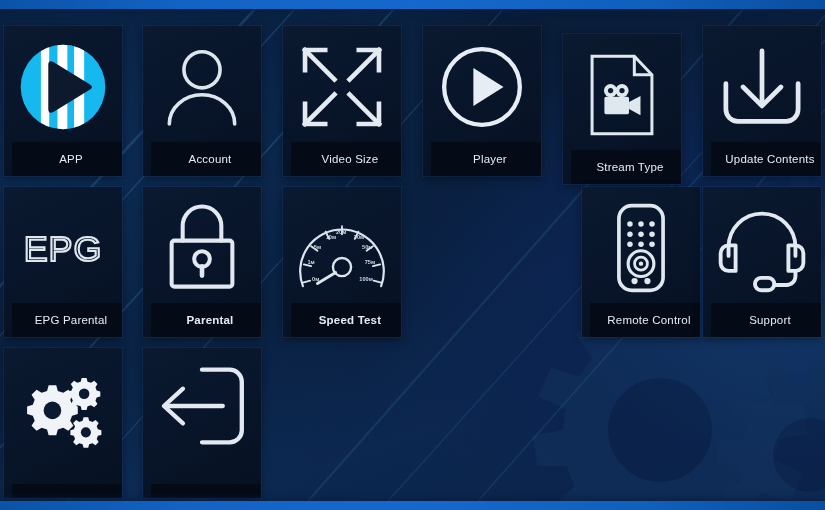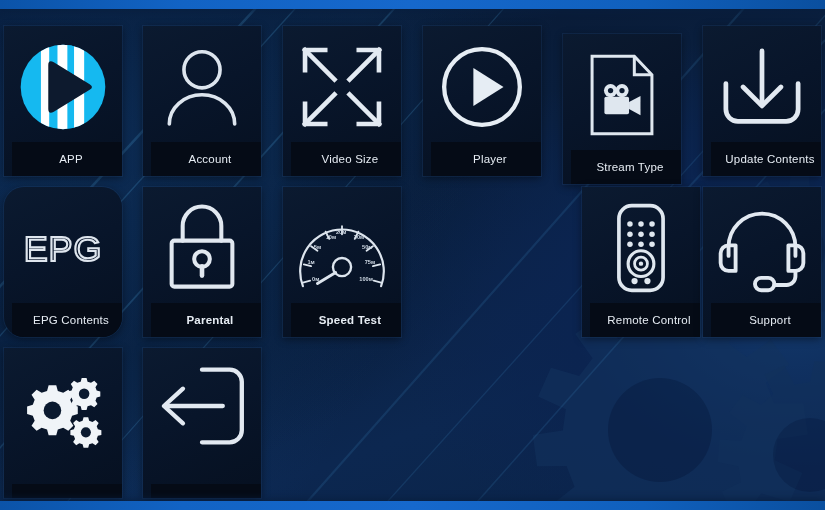--- a/index.html
+++ b/index.html
@@ -223,28 +223,28 @@
           <path d="M50,4 L50,66"></path>
           <path d="M28,46 L50,68 L72,46"></path>
           <path d="M8,42 L8,72 a14,14 0 0 0 14,14 L78,86 a14,14 0 0 0 14,-14 L92,42"></path>
         </svg>
       </div>
       <div class="bar">
         <span>Update Contents</span>
       </div>
     </div>
 
-    <div class="tile" style="left:0px; top:161px;border-radius:20px;">
+    <div class="tile" style="left:0px; top:161px;">
       <div class="art">
         <svg width="104" height="60" viewBox="0 0 110 60">
           <text class="epg-text" x="55" y="44" text-anchor="middle">EPG</text>
         </svg>
       </div>
       <div class="bar">
-        <span>EPG Contents</span>
+        <span>EPG Parental</span>
       </div>
     </div>
 
     <div class="tile" style="left:139px; top:161px;font-weight:bold;">
       <div class="art">
         <svg width="80" height="92" viewBox="0 0 86 100" fill="none" stroke="#e1e8f0" stroke-width="4.4">
           <path d="M22,42 L22,26 a21,21 0 0 1 42,0 L64,42" stroke-linecap="round"></path>
           <rect x="10" y="42" width="66" height="50" rx="3"></rect>
           <circle cx="43" cy="62" r="8.5"></circle>
           <path d="M43,70 L43,80" stroke-linecap="round" stroke-width="5"></path>

